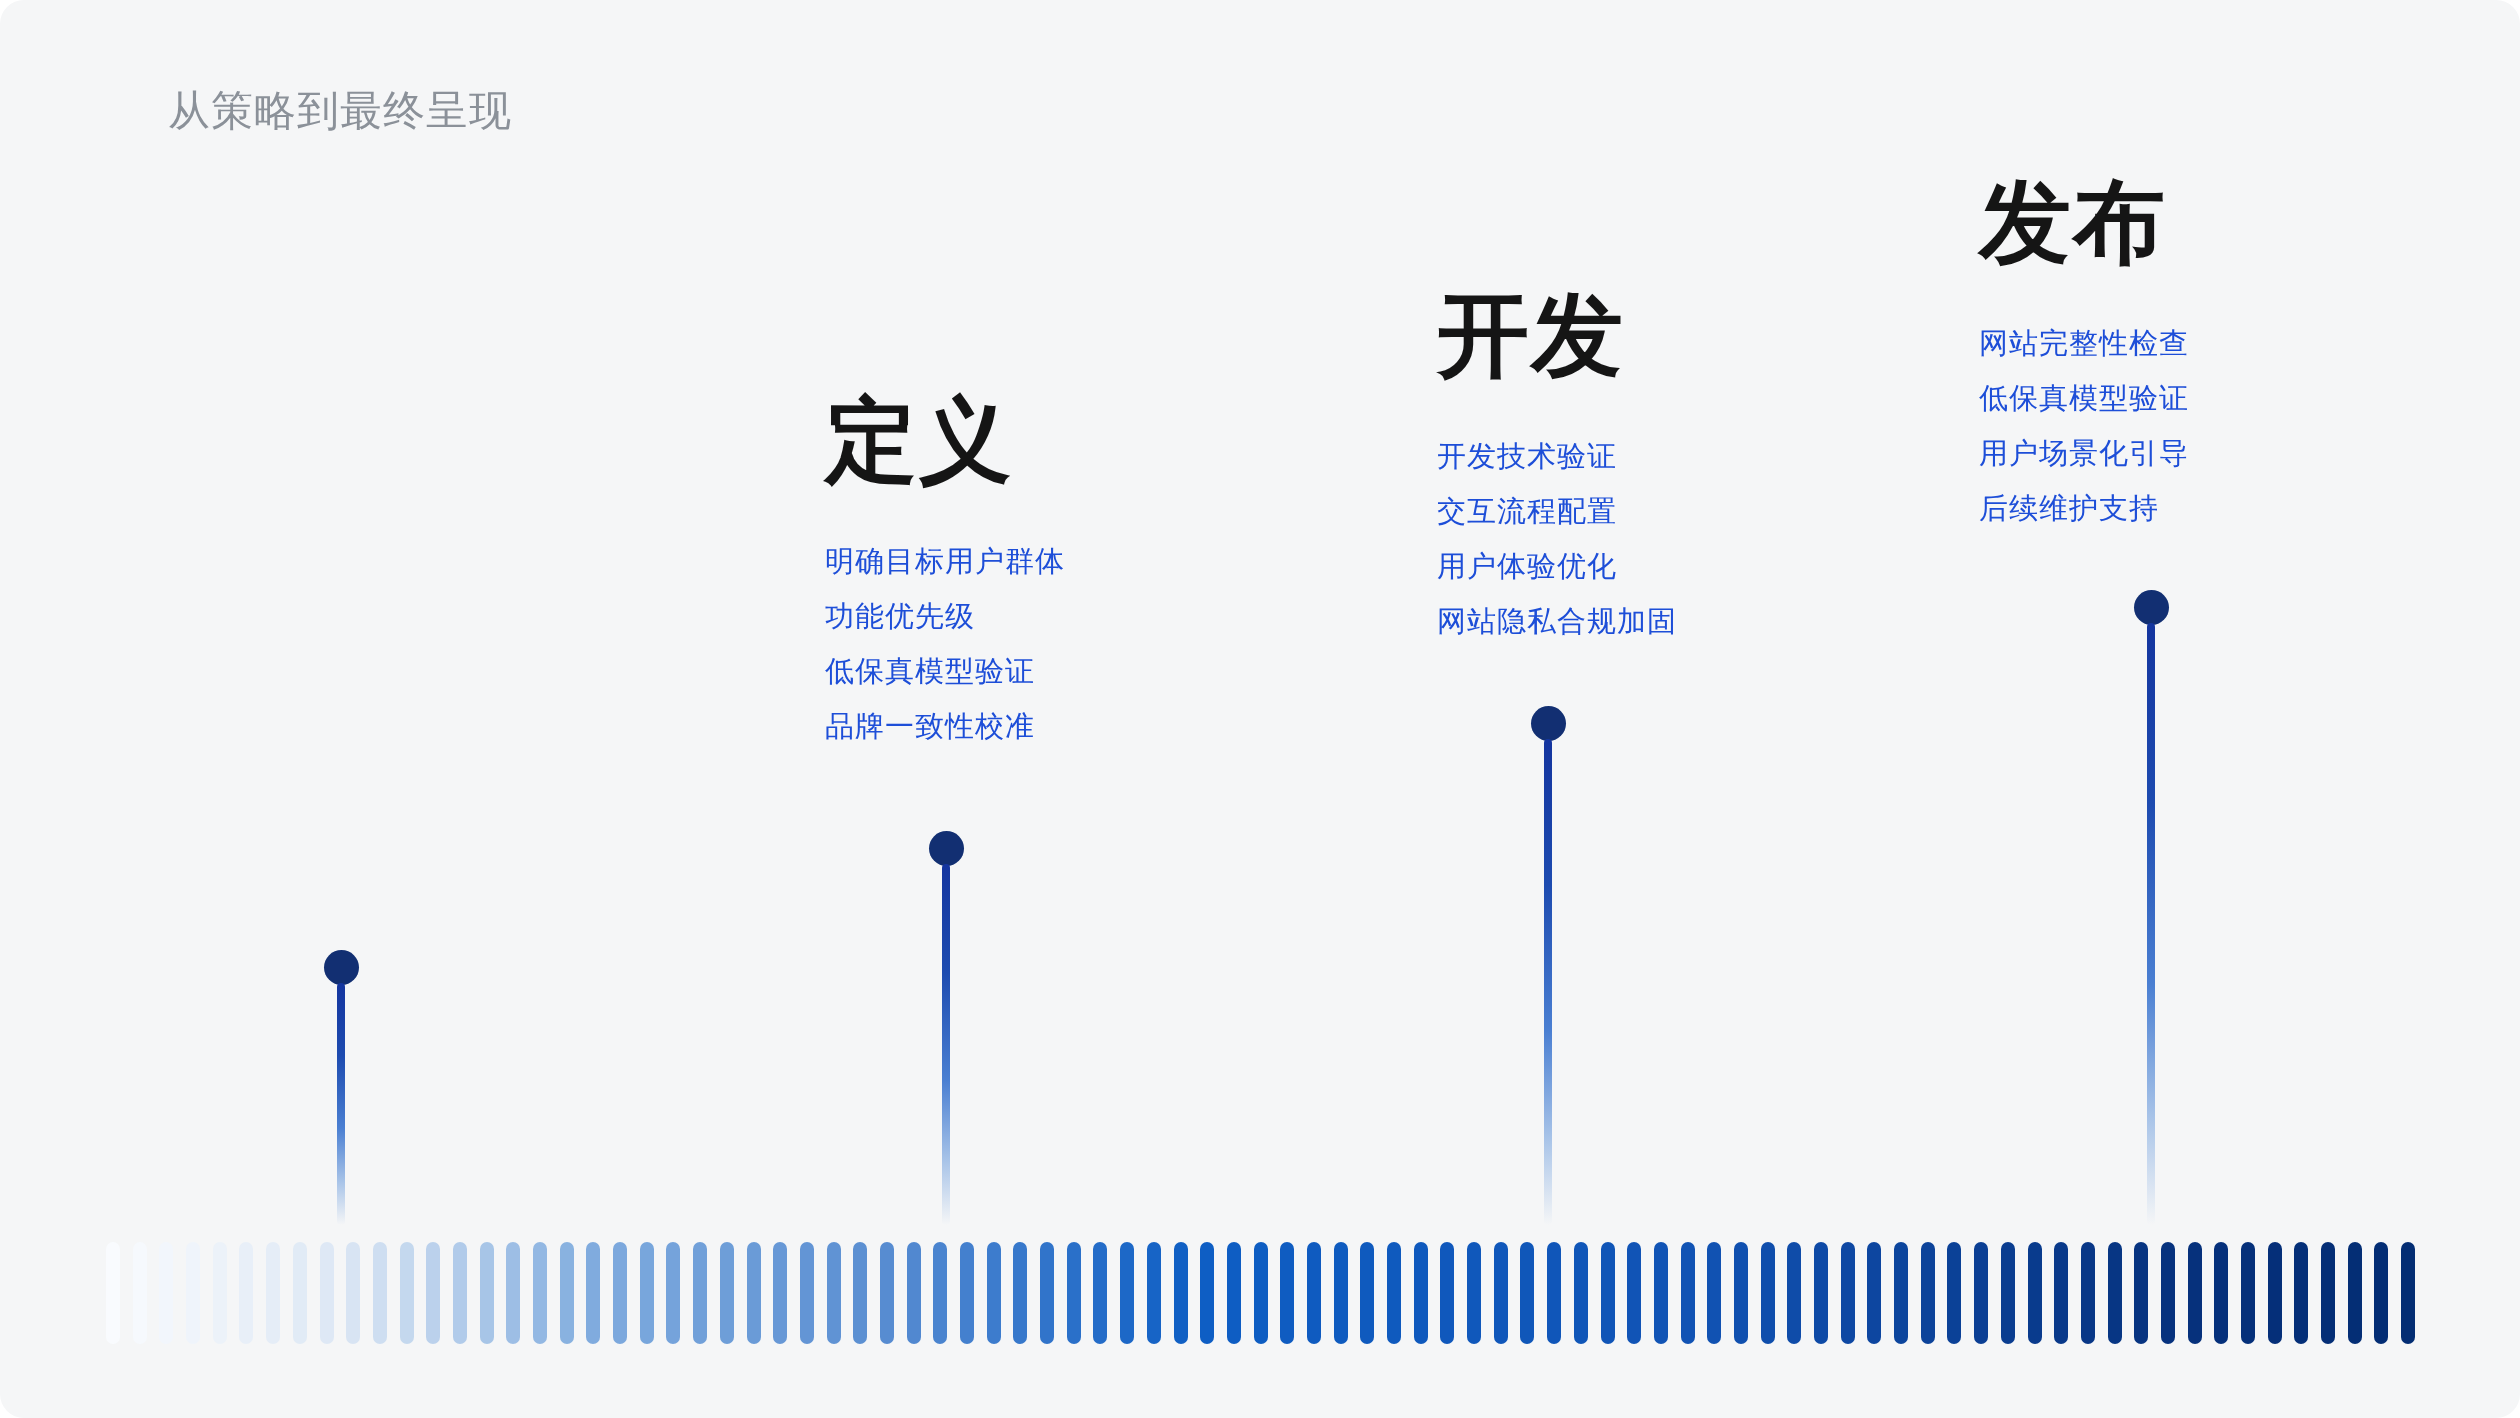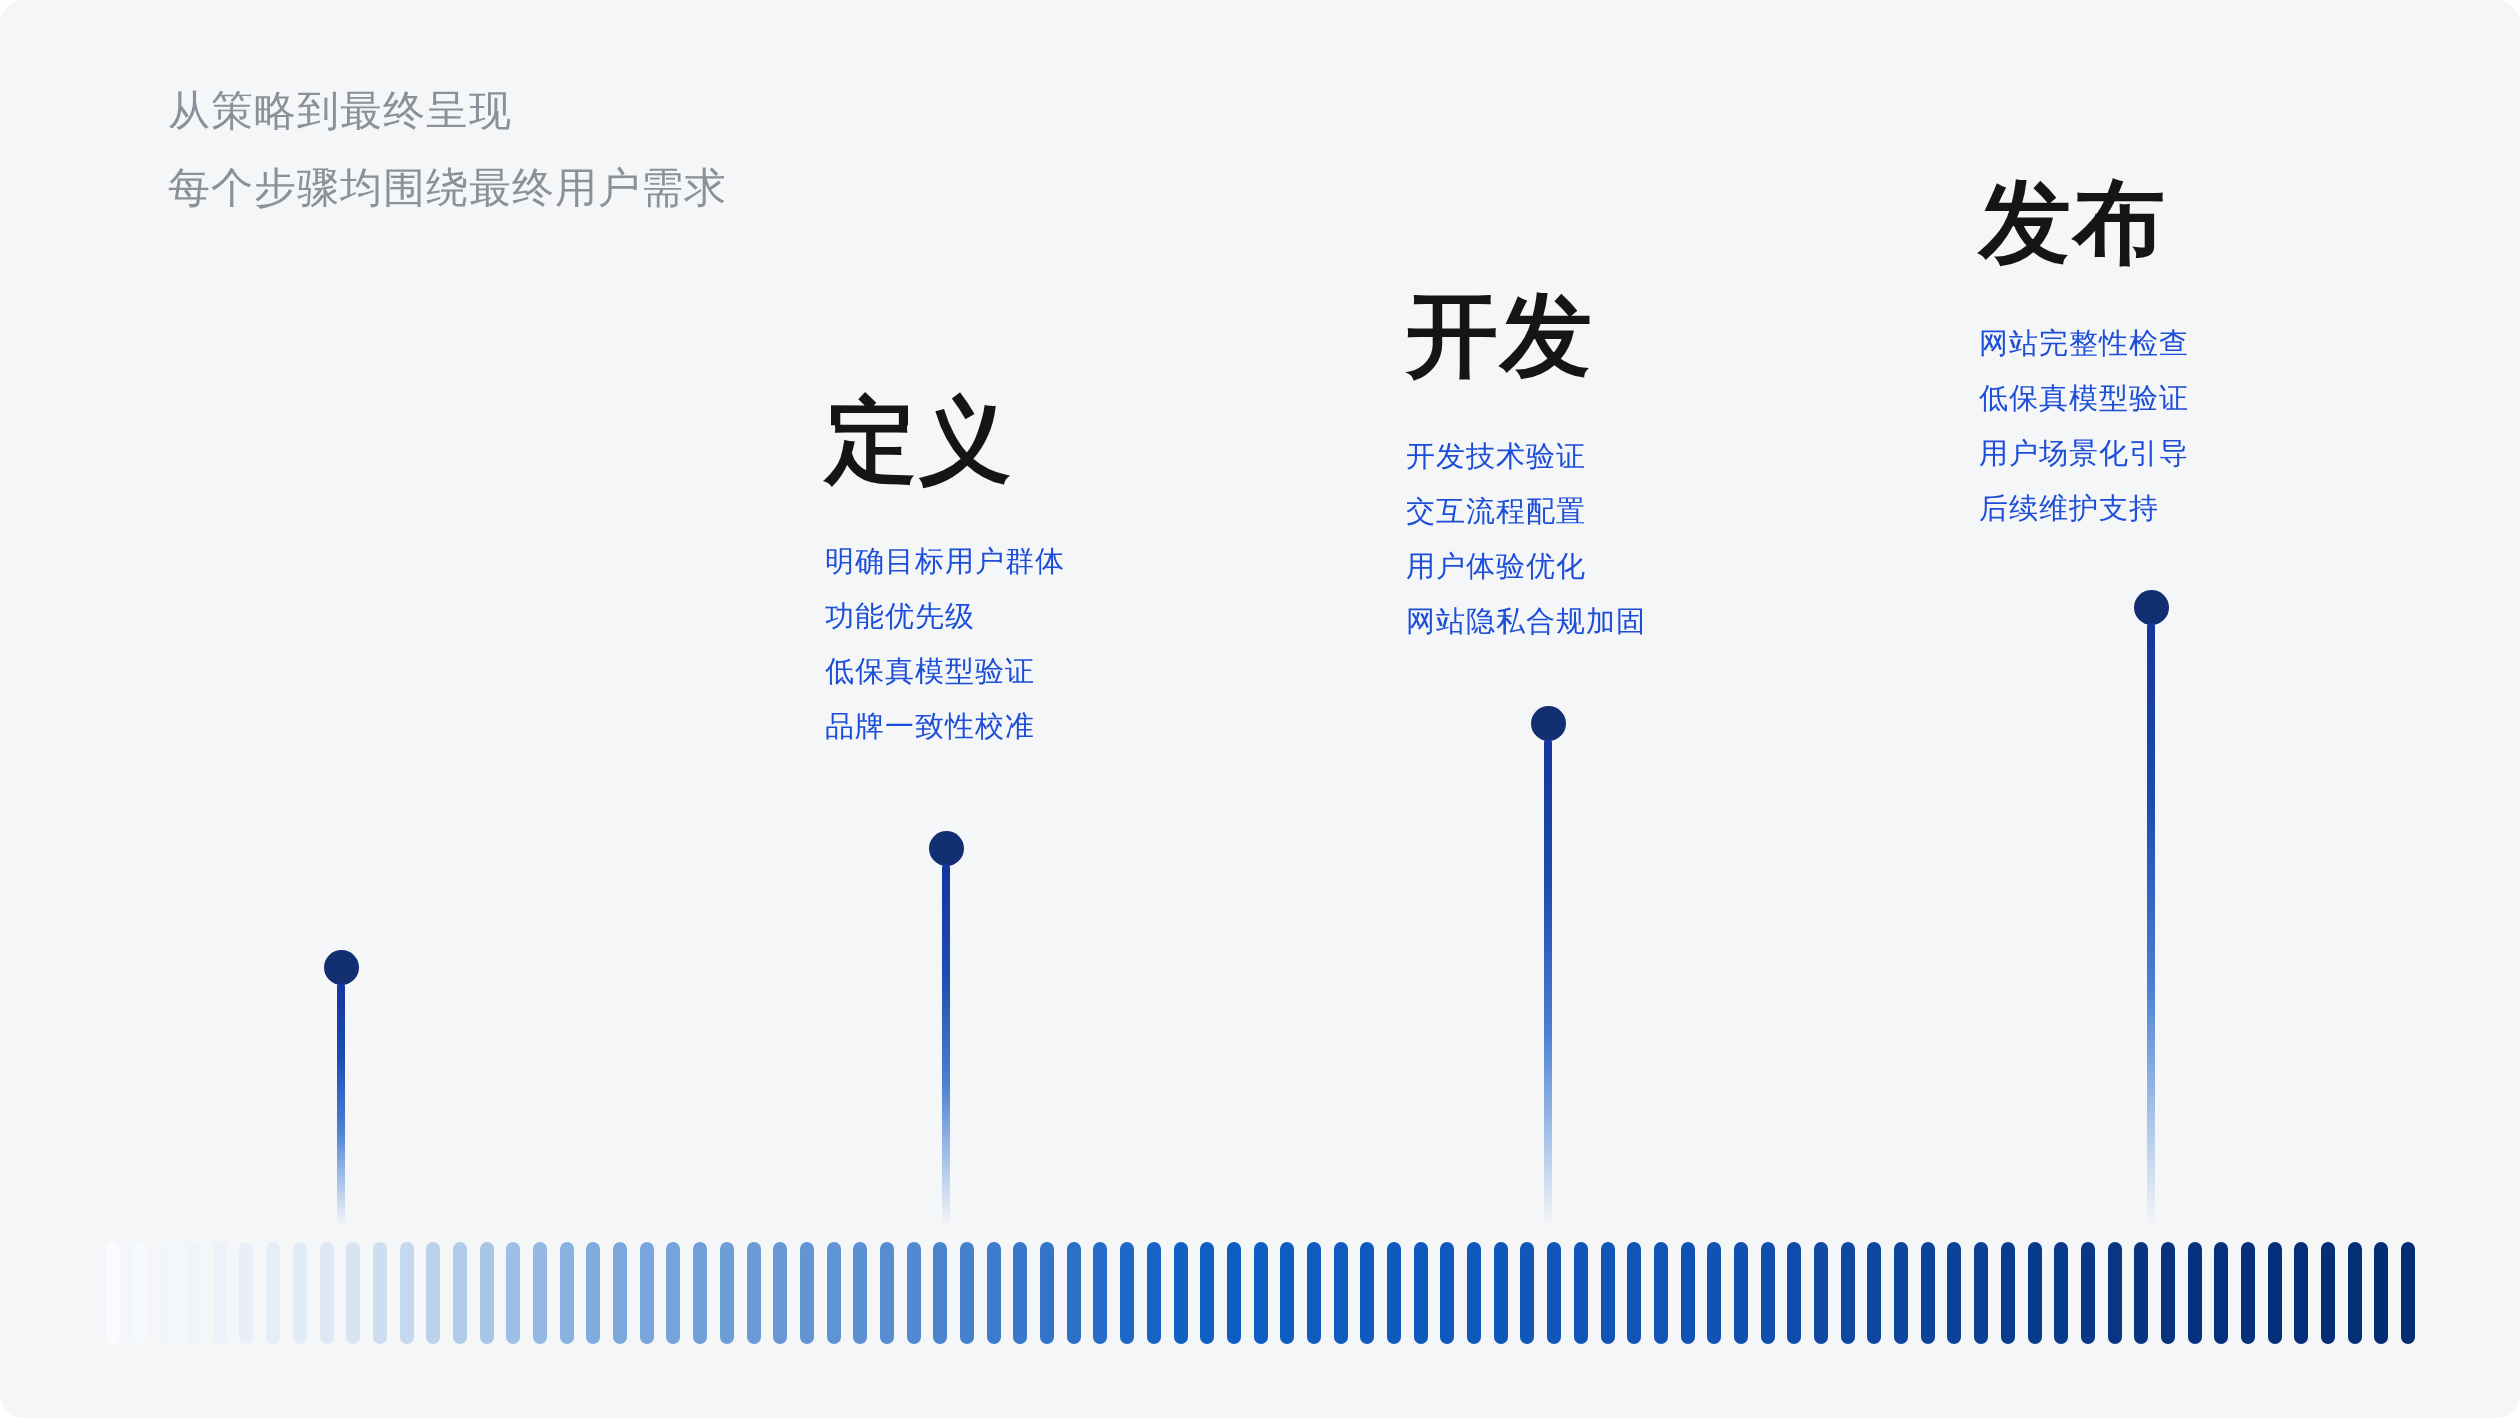--- a/index.html
+++ b/index.html
@@ -23,21 +23,21 @@
     font-size:92px;line-height:96px;font-weight:700;
     color:#151515;letter-spacing:2px;
     margin:0 0 46px 0;
   }
   .stage .item{
     font-size:29px;line-height:55px;font-weight:400;
     color:#1d4ed8;letter-spacing:1px;
   }
   .stage1{left:215px;top:545px;}
   .stage2{left:808px;top:392px;margin-left:17px;}
-  .stage3{left:1406px;top:287px;}
+  .stage3{left:1437px;top:287px;}
   .stage4{left:1979px;top:174px;}
   
   .dot{
     position:absolute;width:35px;height:35px;border-radius:50%;
     background:#122F72;
   }
   .dot1{left:324px;top:950px;}
   .dot2{left:929px;top:831px;}
   .dot3{left:1531px;top:706px;}
   .dot4{left:2134px;top:590px;}
@@ -61,21 +61,20 @@
     flex:0 0 auto;
   }
 </style>
 </head>
 <body>
 
 <div class="canvas">
 
   <div class="header">
     <div>从策略到最终呈现</div>
-    <div>每个步骤均围绕最终用户需求</div>
   </div>
 
 
   <div class="stage stage2">
     <div class="title">定义</div>
     <div class="item">明确目标用户群体</div>
     <div class="item">功能优先级</div>
     <div class="item">低保真模型验证</div>
     <div class="item">品牌一致性校准</div>
   </div>

